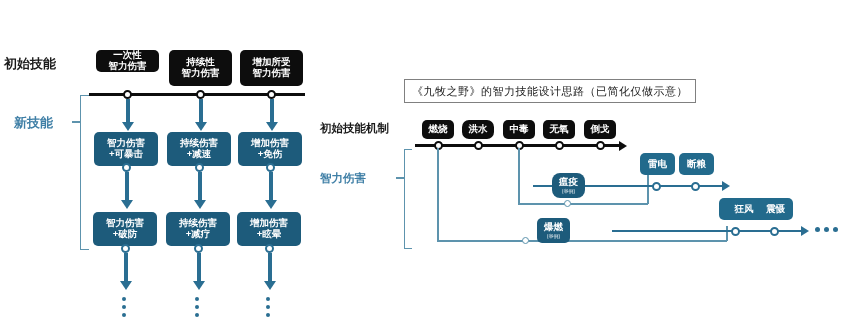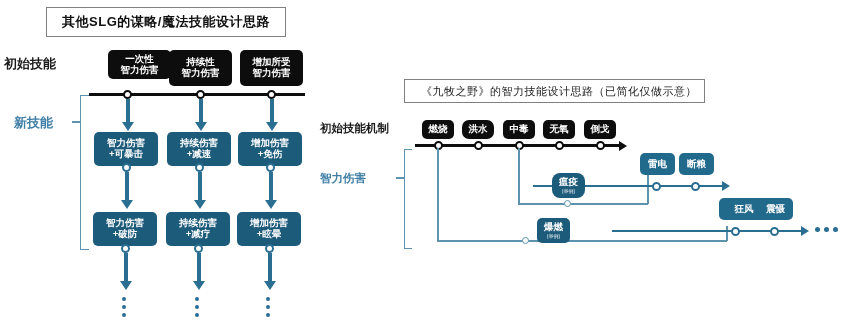--- a/index.html
+++ b/index.html
@@ -107,30 +107,29 @@
     border-bottom:1.5px solid #5d93ad;
     box-sizing:border-box;
   }
   .bracket-tick{height:1.5px;background:#5d93ad;}
 </style>
 </head>
 <body>
 
 <div class="stage">
 
-  <div class="abs panel-title" style="left:46px;top:7px;width:238px;height:28px;">其他SLG的谋略/魔法技能设计思路</div>
 
   <div class="abs side-label" style="left:4px;top:55px;">初始技能</div>
 
   <div class="abs side-label accent" style="left:14px;top:114px;">新技能</div>
 
   <div class="abs bracket" style="left:80px;top:95px;width:9px;height:155px;border-right:none;background:transparent;"></div>
   <div class="abs bracket-tick" style="left:72px;top:121px;width:9px;"></div>
 
-  <div class="abs node black" style="left:108px;top:50px;width:63px;height:29px;align-items:center;">
+  <div class="abs node black" style="left:96px;top:50px;width:63px;height:22px;align-items:center;">
     <span>一次性</span>
     <span>智力伤害</span>
   </div>
   <div class="abs node black" style="left:169px;top:50px;width:63px;height:36px;">
     <span>持续性</span>
     <span>智力伤害</span>
   </div>
   <div class="abs node black" style="left:240px;top:50px;width:63px;height:36px;">
     <span>增加所受</span>
     <span>智力伤害</span>
@@ -206,21 +205,21 @@
       <i></i>
       <i></i>
       <i></i>
     </div>
   <div class="abs vdots" style="left:266px;top:297px;">
       <i></i>
       <i></i>
       <i></i>
     </div>
 
-  <div class="abs panel-title right" style="left:404px;top:79px;width:290px;height:22px;padding-left:9px;">《九牧之野》的智力技能设计思路（已简化仅做示意）</div>
+  <div class="abs panel-title right" style="left:404px;top:79px;width:290px;height:22px;">《九牧之野》的智力技能设计思路（已简化仅做示意）</div>
 
   <div class="abs side-label small" style="left:320px;top:121px;">初始技能机制</div>
 
   <div class="abs side-label small accent" style="left:320px;top:171px;">智力伤害</div>
 
   <div class="abs bracket" style="left:404px;top:149px;width:8px;height:100px;border-right:none;background:transparent;"></div>
   <div class="abs bracket-tick" style="left:396px;top:177px;width:9px;"></div>
 
   <div class="abs node black" style="left:422px;top:120px;width:32px;height:19px;">
     <span>燃烧</span>

